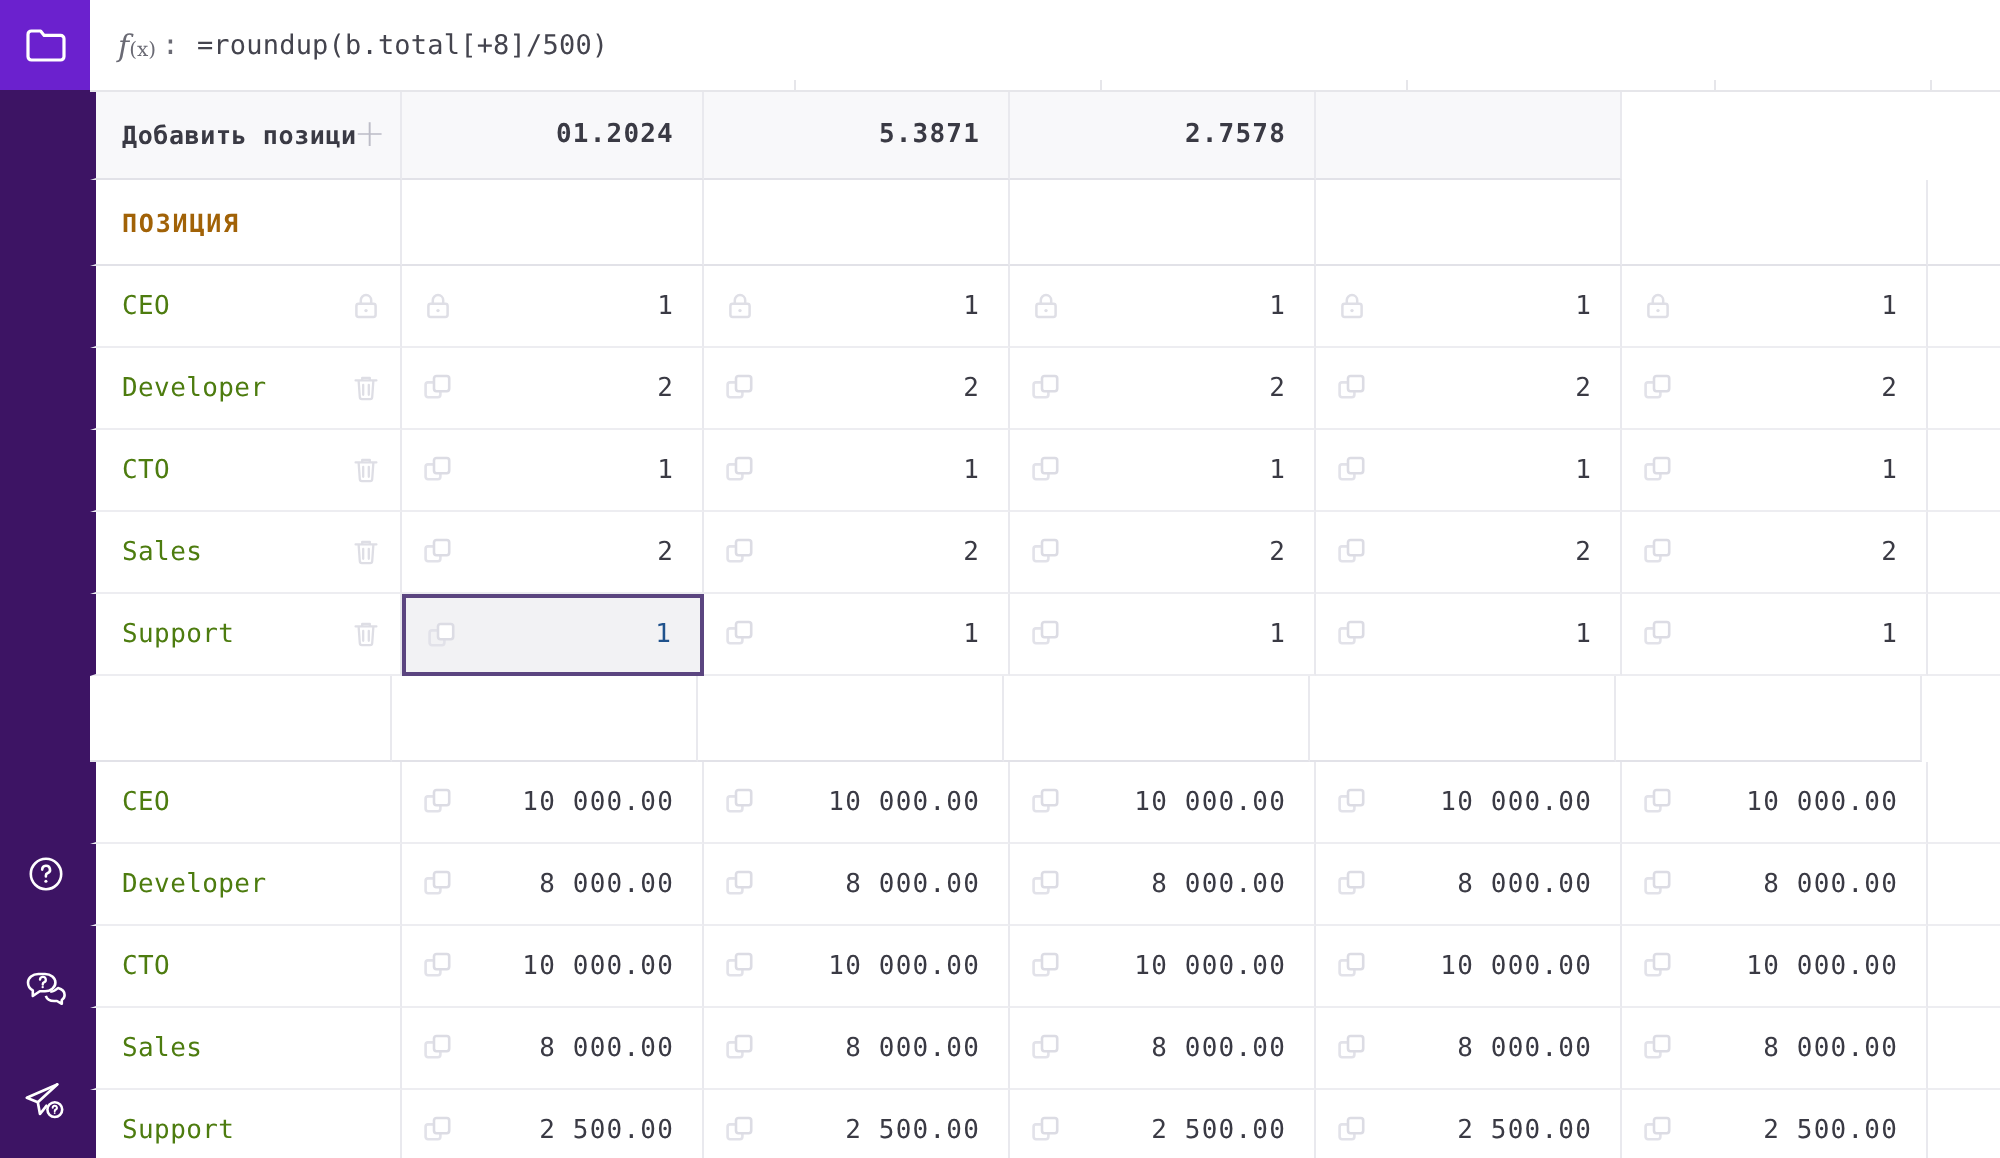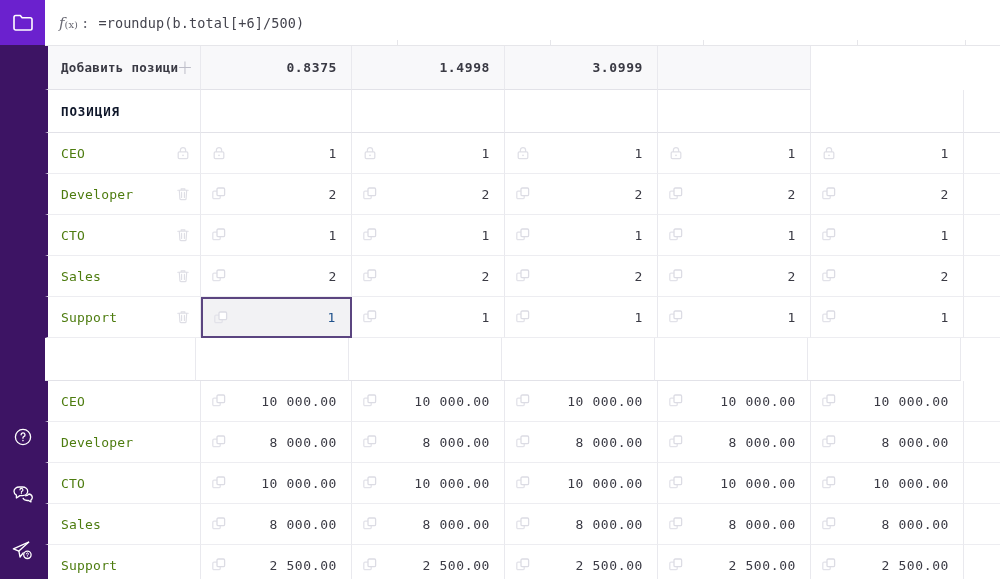--- a/index.html
+++ b/index.html
@@ -105,21 +105,21 @@
     font-family:"DejaVu Sans", sans-serif; font-weight:300;
   }
   .hdr-date {
     justify-content:flex-end; padding-right:14px;
     font-size:13px; font-weight:bold; color:#3a3a44; letter-spacing:0.6px;
   }
 
   
   .row.section .cell { background:#fff; border-bottom:1px solid #e2e2e8; }
   .sec-title {
-    font-size:12.5px; font-weight:bold; color:#0f172a;
+    font-size:12.5px; font-weight:bold; color:#a16207;
     letter-spacing:0.9px;
   }
 
   
   .c-val {
     width:153px;
     justify-content:flex-end;
     padding-right:14px;
     font-size:13px;
     color:#3a3a44;
@@ -191,37 +191,37 @@
     </div>
   </div>
 
   <div class="main">
 
     <div class="formula-bar">
       <span class="fx">
         <span>f</span><span class="fx-sub">(x)</span>
       </span>
       <span class="fx-colon">:</span>
-      <span class="formula-text">=roundup(b.total[+6]/500)</span>
+      <span class="formula-text">=roundup(b.total[+8]/500)</span>
       <span class="fbar-tick" style="left:352px"></span>
       <span class="fbar-tick" style="left:505px"></span>
       <span class="fbar-tick" style="left:658px"></span>
       <span class="fbar-tick" style="left:812px"></span>
       <span class="fbar-tick" style="left:920px"></span>
     </div>
 
     <div class="grid" id="grid">
         <div class="row hdr">
           <div class="cell c-name hdr-name hdr-add">
             <span class="lbl">Добавить позици</span>
             <span class="addbtn">+</span>
           </div>
-          <div class="cell hdr-date c-val first">0.8375</div>
-          <div class="cell hdr-date c-val">1.4998</div>
-          <div class="cell hdr-date c-val">3.0999</div>
+          <div class="cell hdr-date c-val first">01.2024</div>
+          <div class="cell hdr-date c-val">5.3871</div>
+          <div class="cell hdr-date c-val">2.7578</div>
           <div class="cell hdr-date c-val"></div>
         </div>
         <div class="row section">
           <div class="cell c-name sec-title">ПОЗИЦИЯ</div>
           <div class="cell c-empty first"></div>
           <div class="cell c-empty "></div>
           <div class="cell c-empty "></div>
           <div class="cell c-empty "></div>
           <div class="cell c-empty "></div>
           <div class="cell c-empty "></div>

